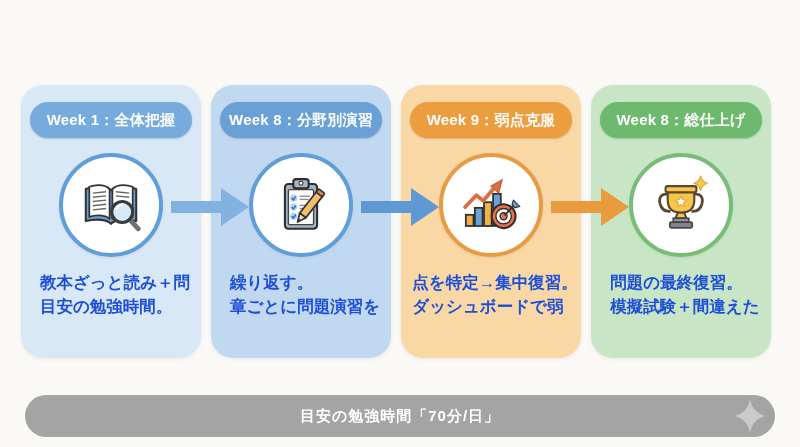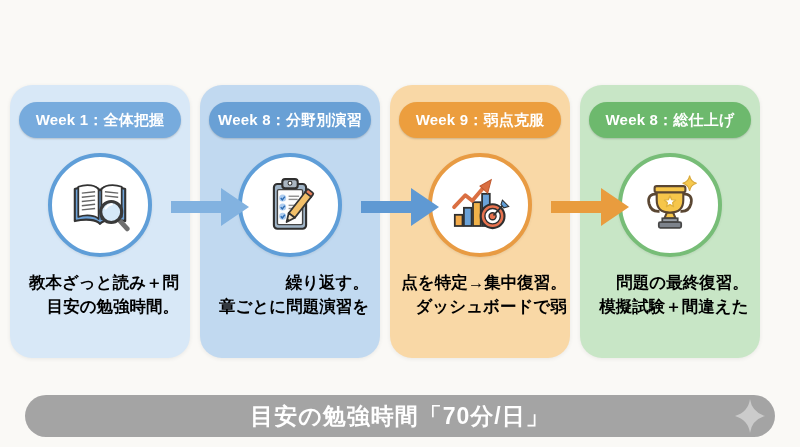--- a/index.html
+++ b/index.html
@@ -2,52 +2,52 @@
 <html><head>
 <meta charset="utf-8">
 <style>
   html,body{margin:0;padding:0;}
   body{
     width:800px;height:447px;overflow:hidden;position:relative;
     background:#faf9f6;
     font-family:"Liberation Sans","DejaVu Sans",sans-serif;
   }
   .stage{position:absolute;inset:0;}
-  .cards{position:absolute;left:10px;top:85px;width:750px;height:273px;display:flex;gap:10px;}
+  .cards{position:absolute;left:21px;top:85px;width:750px;height:273px;display:flex;gap:10px;}
   .card{
     flex:1;border-radius:22px;background:var(--bg);
     box-shadow:0 1px 4px rgba(0,0,0,.07);
     display:flex;flex-direction:column;align-items:center;
   }
   .pill{
     margin-top:17px;width:calc(100% - 18px);height:36px;border-radius:18px;
     background:var(--pill);color:#fff;font-weight:bold;font-size:15px;
     display:flex;align-items:center;justify-content:center;
     box-shadow:0 1px 2px rgba(0,0,0,.18);white-space:nowrap;letter-spacing:.2px;
   }
   .circle{
     margin-top:15px;width:96px;height:96px;border-radius:50%;
     background:#fff;border:4px solid var(--ring);
     display:flex;align-items:center;justify-content:center;
     box-shadow:0 1px 3px rgba(0,0,0,.08);
   }
   .circle svg{width:70px;height:70px;}
   .desc{
-    margin-top:14px;font-size:16.5px;font-weight:bold;color:#000000;
-    text-align:right;line-height:1.45;white-space:nowrap;margin-left:8px;
+    margin-top:14px;font-size:16.5px;font-weight:bold;color:#1d4ed8;
+    text-align:left;line-height:1.45;white-space:nowrap;margin-left:8px;
   }
   .arrow{position:absolute;top:188px;width:78px;height:38px;z-index:5;}
   .arrow svg{width:100%;height:100%;display:block;}
   .arrow-1{left:171px;}
   .arrow-2{left:361px;}
   .arrow-3{left:551px;}
   .footer{
     position:absolute;left:25px;top:395px;width:750px;height:42px;border-radius:21px;
     display:flex;align-items:center;justify-content:center;
-    color:#fff;font-weight:bold;font-size:23px;letter-spacing:1px;
+    color:#fff;font-weight:bold;font-size:15px;letter-spacing:1px;
   }
   .sparkle{position:absolute;right:9px;top:50%;transform:translateY(-50%);width:32px;height:36px;}
 </style>
 </head>
 <body>
 
 <div class="stage" style="background: rgb(250, 249, 246);">
 
   <div class="cards">
 

